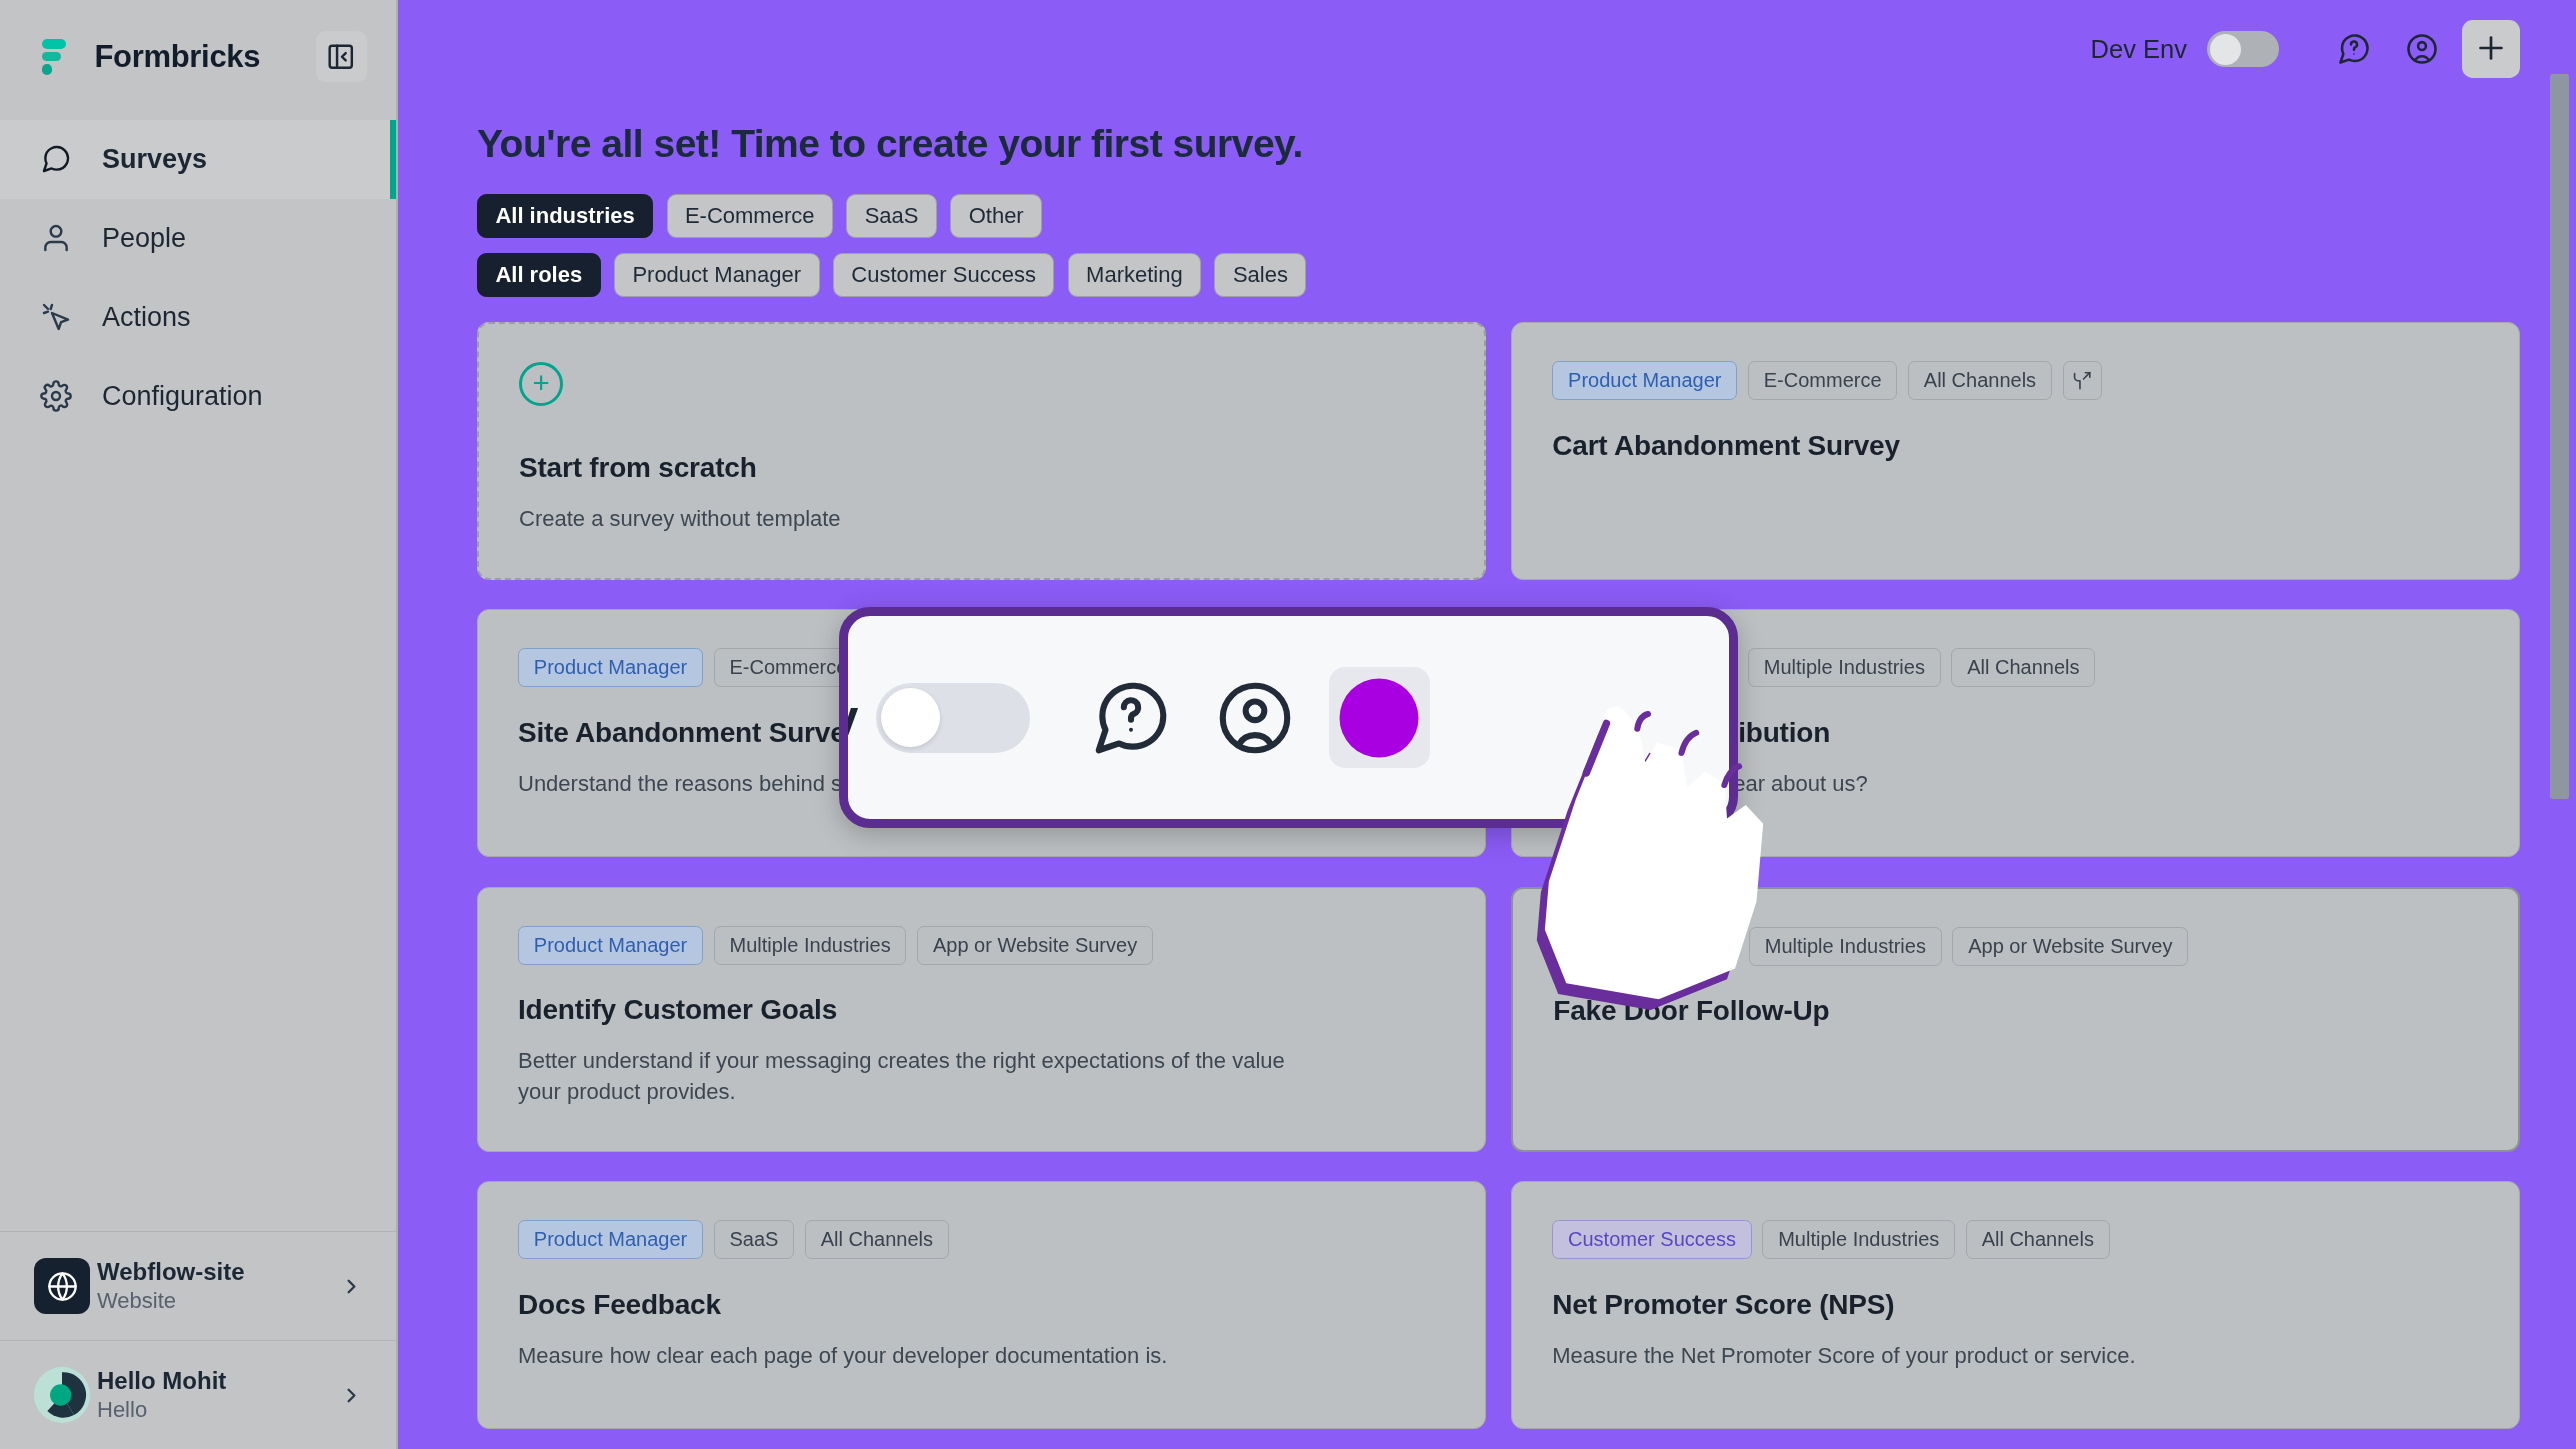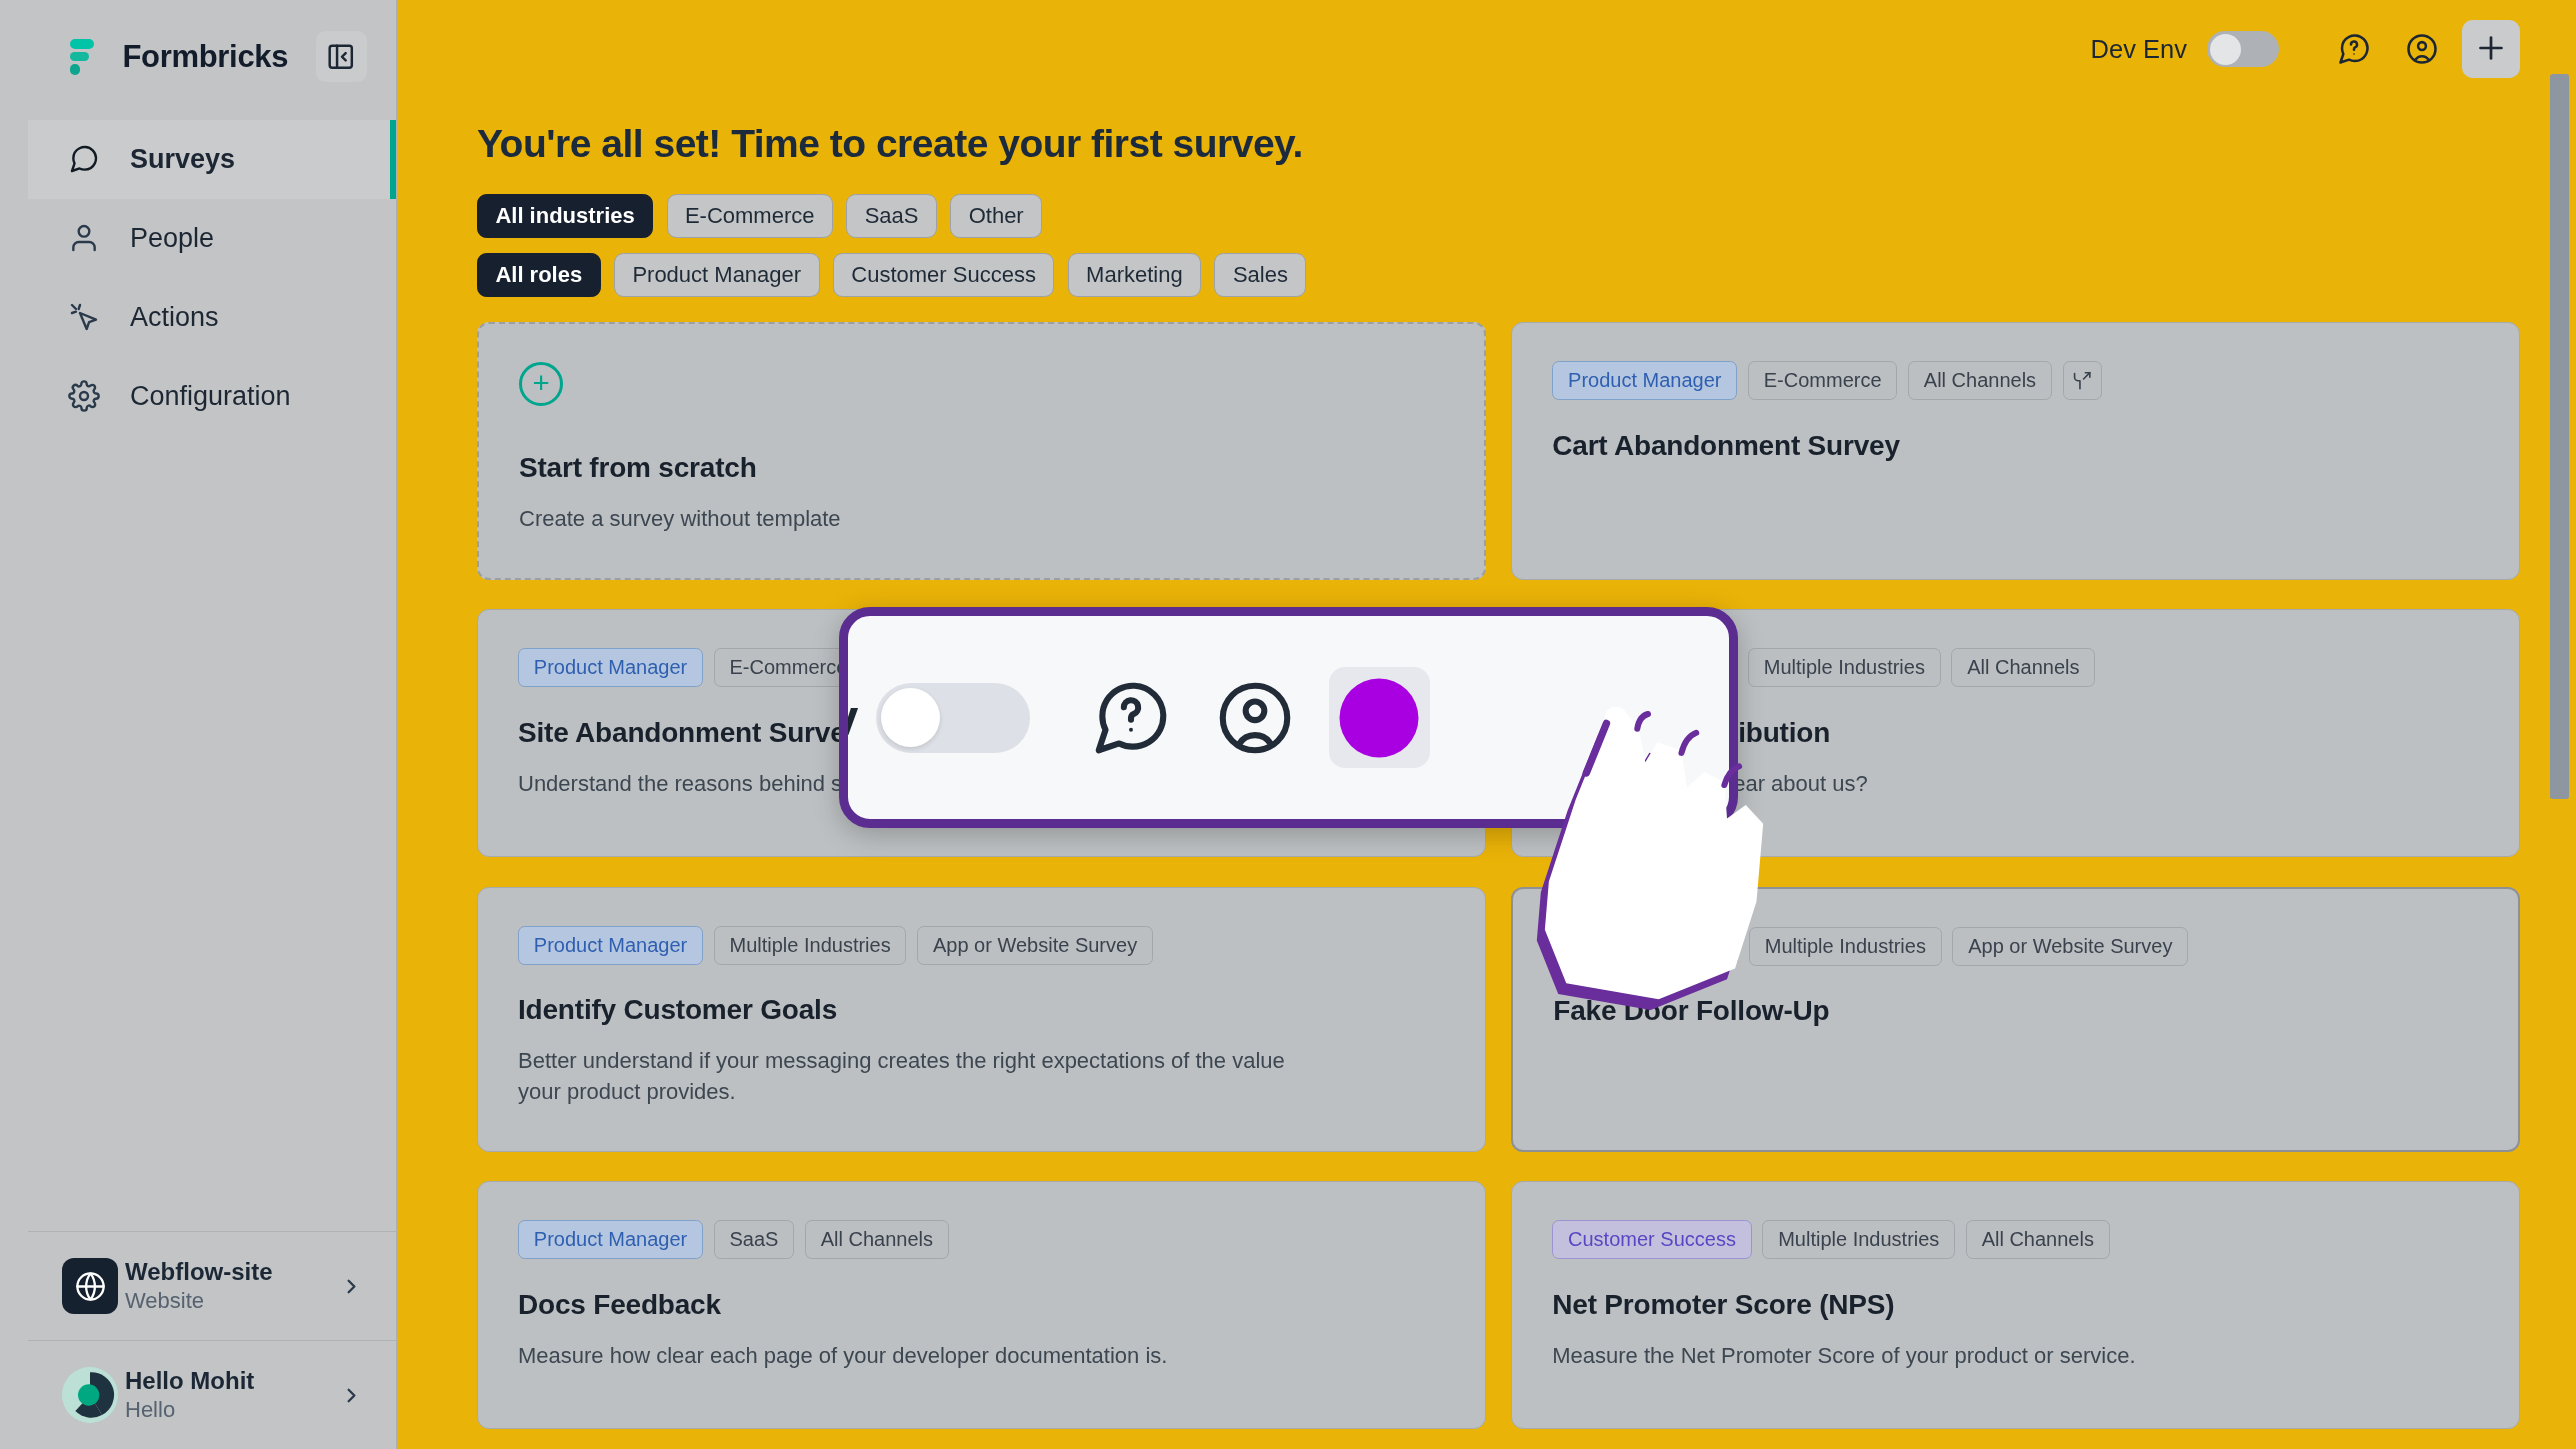--- a/index.html
+++ b/index.html
@@ -20,21 +20,20 @@
   
   .sidebar {
     width: 398px;
     height: 1449px;
     background: #c2c4c6;
     border-right: 2px solid #adb0b3;
     display: flex;
     flex-direction: column;
     position: relative;
     flex: 0 0 398px;
-    padding-left: 28px;
   }
 
   .sidebar-top {
     height: 113px;
     display: flex;
     align-items: center;
     padding: 0 29.5px 0 38px;
     gap: 0;
   }
   .brand {
@@ -126,21 +125,21 @@
   .sf-title { font-size: 24px; font-weight: 700; color: #1b2735; line-height: 1.25; white-space: nowrap; }
   .sf-sub { font-size: 22px; color: #56626f; line-height: 1.25; white-space: nowrap; }
   .sf-chev { width: 27px; flex: 0 0 27px; display:flex; align-items:center; justify-content:center; }
 
   
   .main {
     flex: 1;
     height: 1449px;
     position: relative;
     overflow: hidden;
-    background: #eab308;
+    background: #8b5cf6;
   }
   .topbar {
     height: 98px;
     display: flex;
     align-items: center;
     justify-content: flex-end;
     padding-right: 56px;
     gap: 0;
   }
   .env-label {

